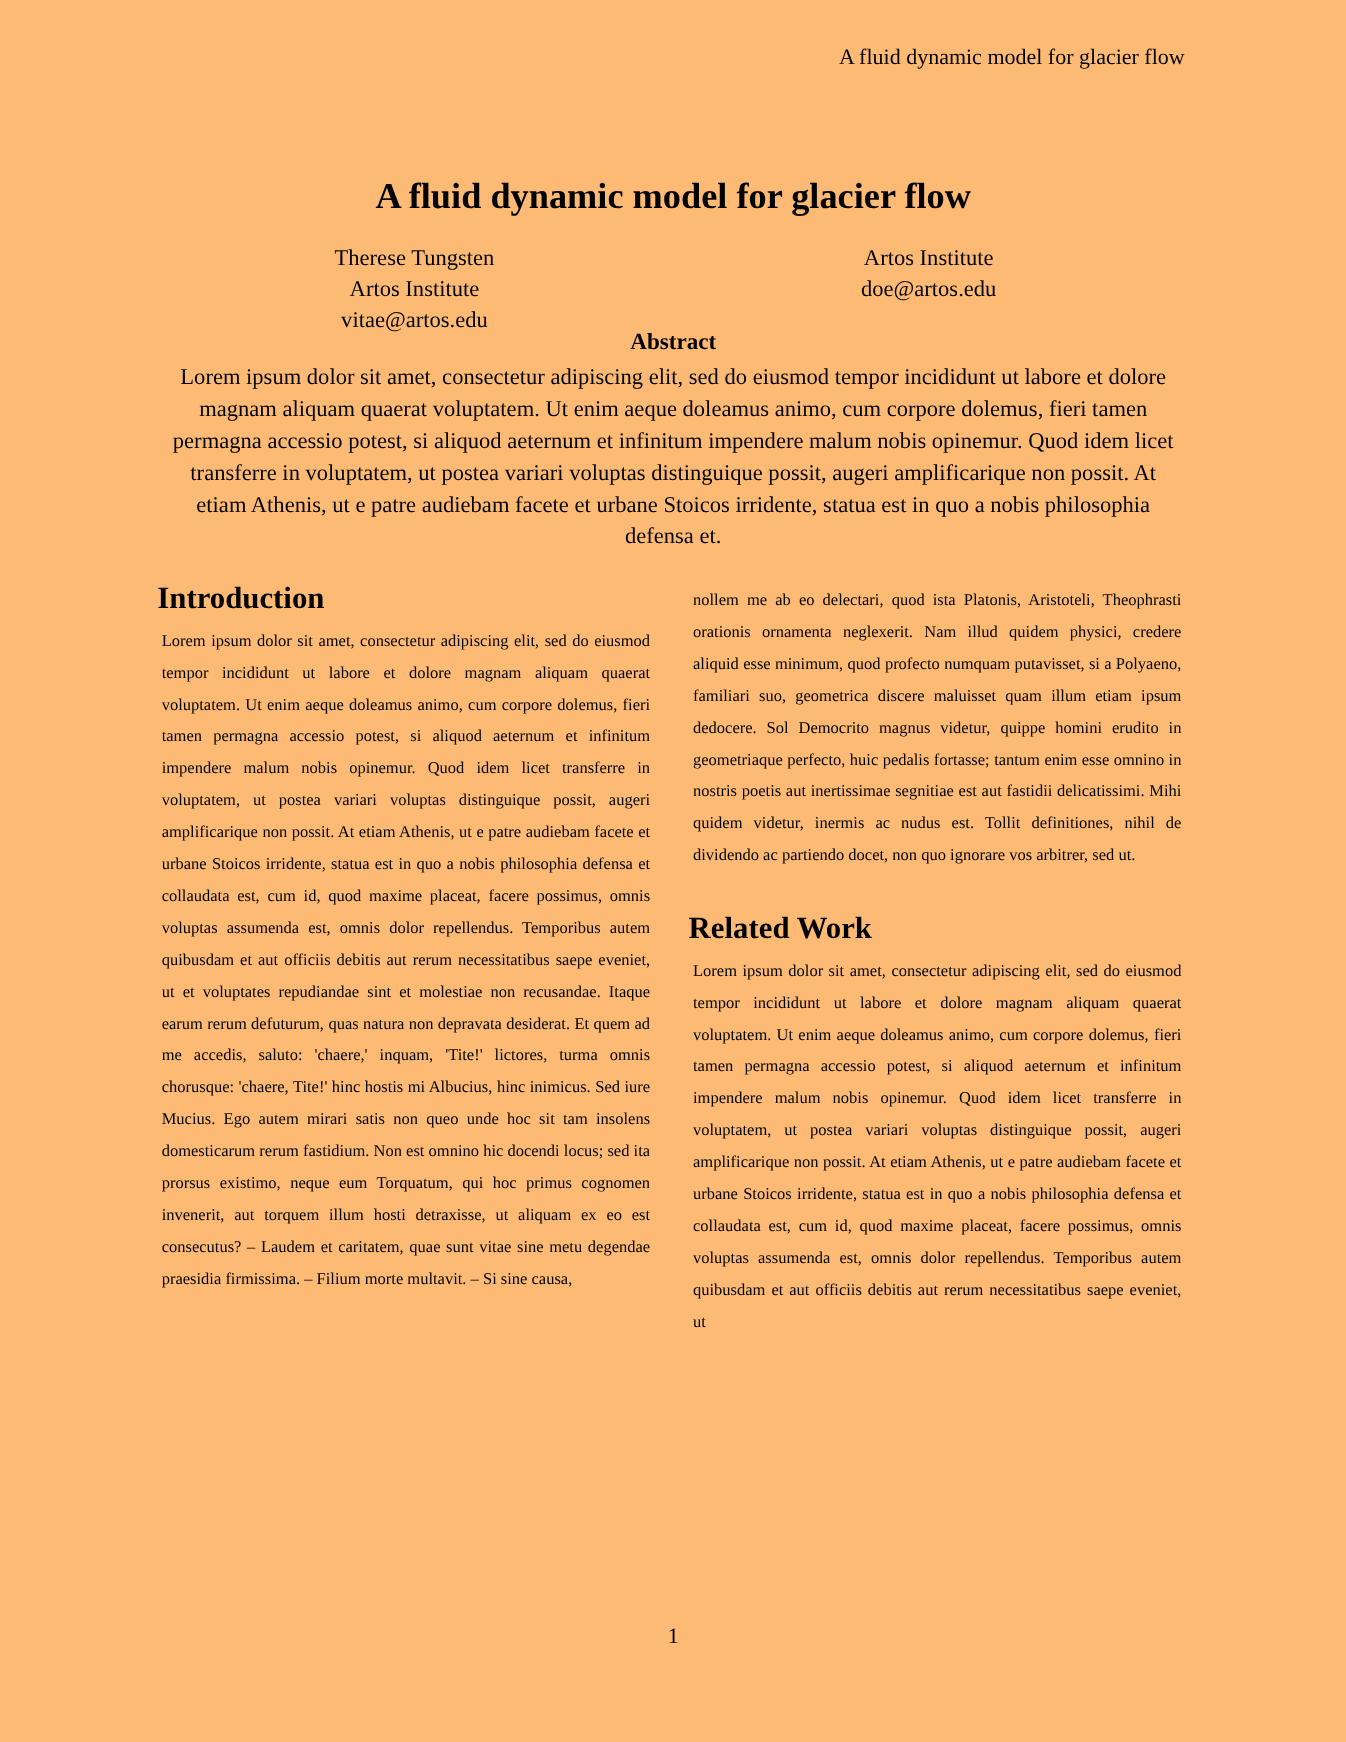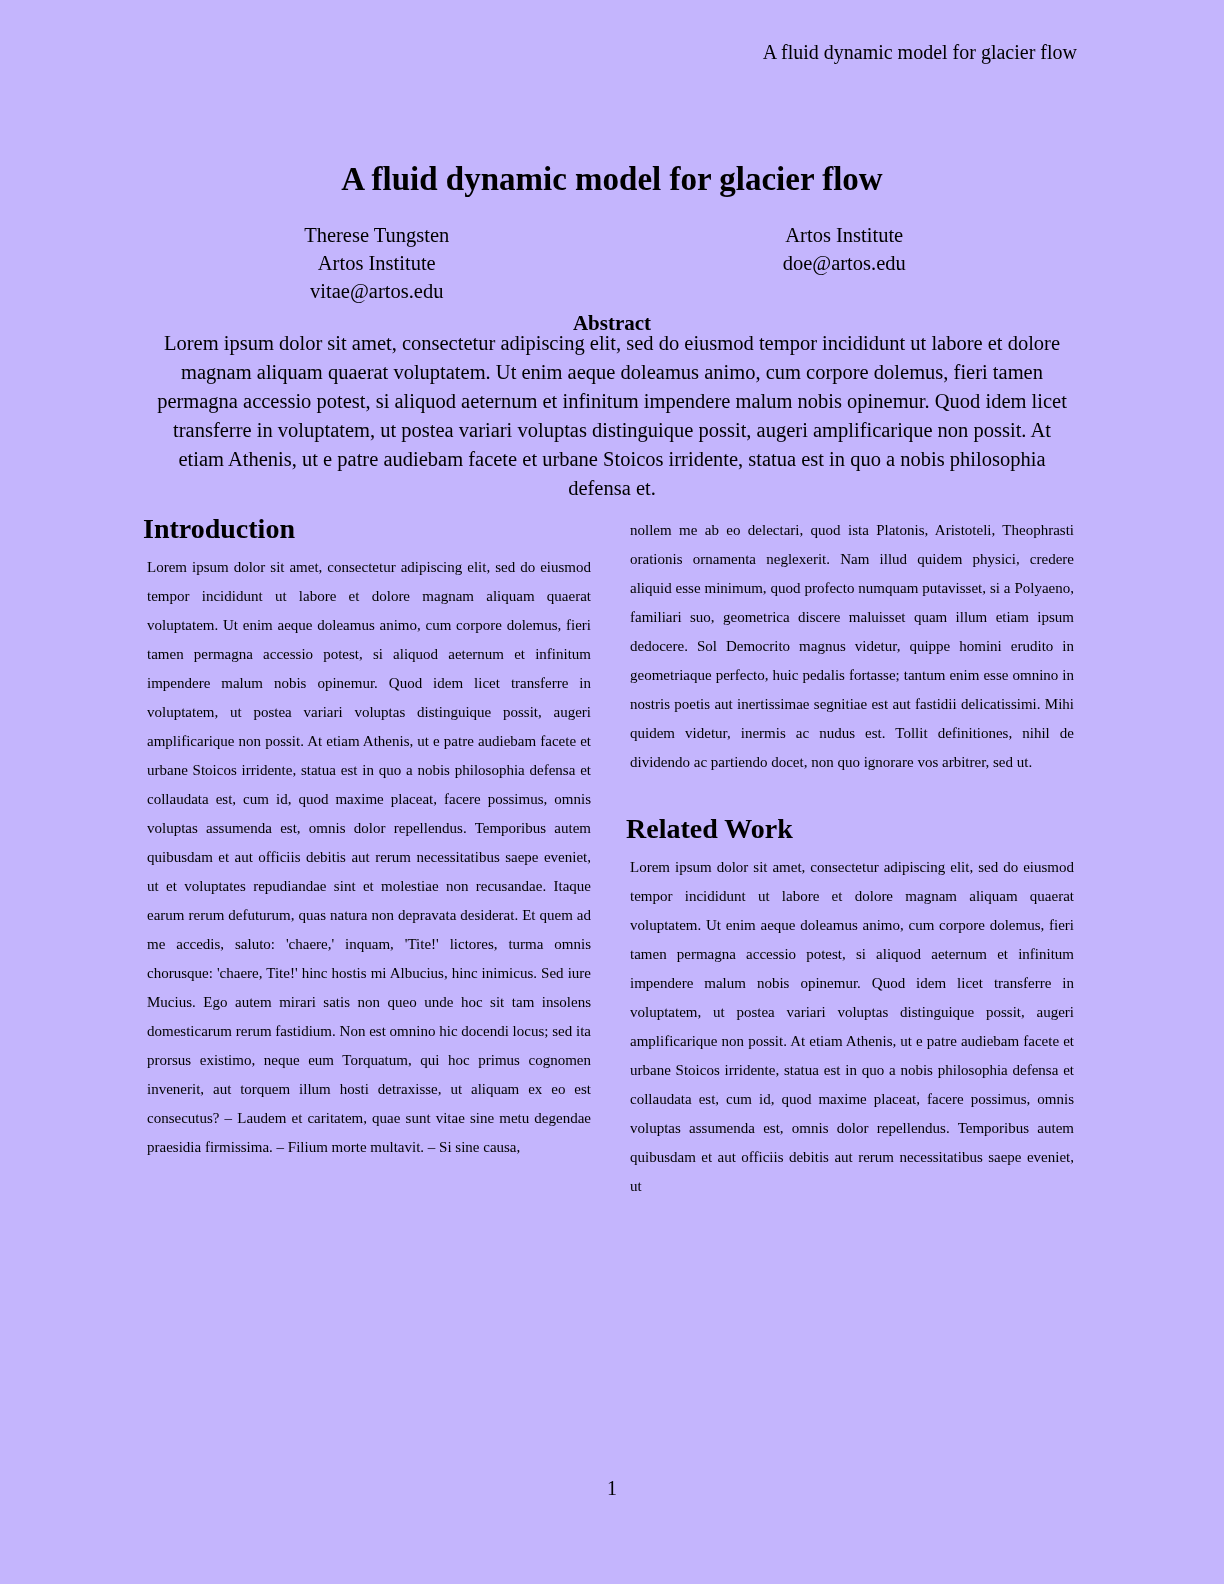--- a/index.html
+++ b/index.html
@@ -6,21 +6,21 @@
     margin: 0;
     padding: 0;
     background: #ffffff;
     font-family: "Liberation Serif", serif;
     color: #000000;
   }
   .page {
     position: relative;
     width: 1224px;
     height: 1584px;
-    background: #c4b5fd;
+    background: #fdba74;
     overflow: hidden;
   }
   .running-head {
     position: absolute;
     top: 40px;
     right: 147px;
     font-size: 20px;
     line-height: 24px;
     white-space: nowrap;
   }
@@ -43,40 +43,40 @@
   }
   .author {
     flex: 1 1 50%;
     text-align: center;
     font-size: 20.5px;
     line-height: 28px;
     margin-top: 18px;
   }
   .abstract-heading {
     position: absolute;
-    top: 310px;
+    top: 297px;
     left: 0;
     width: 1224px;
     text-align: center;
     font-size: 21px;
     font-weight: bold;
     line-height: 26px;
   }
   .abstract-text {
     position: absolute;
     top: 329px;
     left: 150px;
     width: 924px;
     text-align: center;
     font-size: 20.5px;
     line-height: 29px;
   }
   .columns {
     position: absolute;
-    top: 512px;
+    top: 528px;
     left: 143px;
     width: 935px;
     display: flex;
     column-gap: 31px;
   }
   .col {
     width: 452px;
     flex: 0 0 452px;
   }
   .section-heading {

